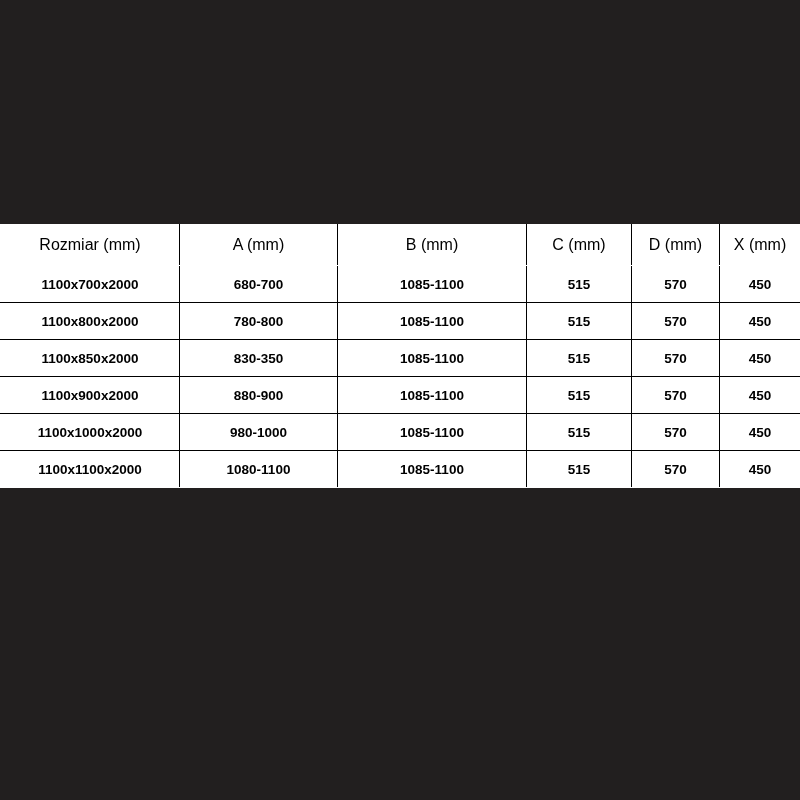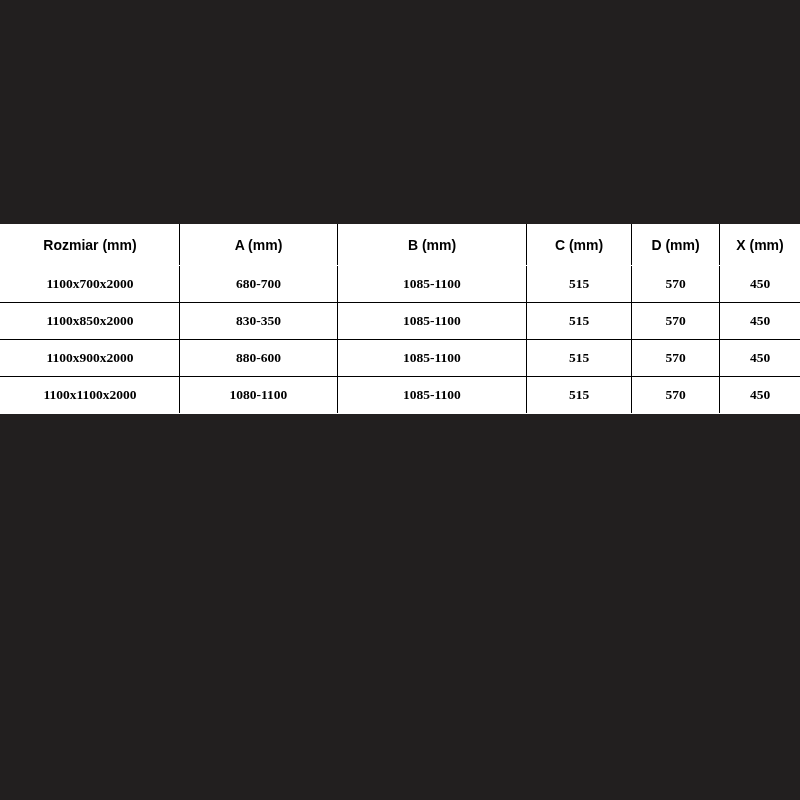--- a/index.html
+++ b/index.html
@@ -37,27 +37,26 @@
     border: 1px solid #000000;
     text-align: center;
     vertical-align: middle;
     color: #000000;
     font-size: 13.5px;
     height: 37px;
     padding: 0 4px;
     box-sizing: border-box;
   }
   table.spec-table th {
-    font-weight: bold;
-    font-size: 14px;
+    font-weight: normal;
+    font-size: 16px;
     height: 41px;
   }
   table.spec-table td {
     font-weight: bold;
-    font-family: Liberation Serif, serif;
   }
   
   col.c0 { width: 179px; }
   col.c1 { width: 158px; }
   col.c2 { width: 189px; }
   col.c3 { width: 105px; }
   col.c4 { width: 88px; }
   col.c5 { width: 81px; }
 
   
@@ -93,30 +92,46 @@
       <tbody>
         <tr>
           <td>1100x700x2000</td>
           <td>680-700</td>
           <td>1085-1100</td>
           <td>515</td>
           <td>570</td>
           <td>450</td>
         </tr>
         <tr>
+          <td>1100x800x2000</td>
+          <td>780-800</td>
+          <td>1085-1100</td>
+          <td>515</td>
+          <td>570</td>
+          <td>450</td>
+        </tr>
+        <tr>
           <td>1100x850x2000</td>
           <td>830-350</td>
           <td>1085-1100</td>
           <td>515</td>
           <td>570</td>
           <td>450</td>
         </tr>
         <tr>
           <td>1100x900x2000</td>
-          <td>880-600</td>
+          <td>880-900</td>
+          <td>1085-1100</td>
+          <td>515</td>
+          <td>570</td>
+          <td>450</td>
+        </tr>
+        <tr>
+          <td>1100x1000x2000</td>
+          <td>980-1000</td>
           <td>1085-1100</td>
           <td>515</td>
           <td>570</td>
           <td>450</td>
         </tr>
         <tr>
           <td>1100x1100x2000</td>
           <td>1080-1100</td>
           <td>1085-1100</td>
           <td>515</td>

